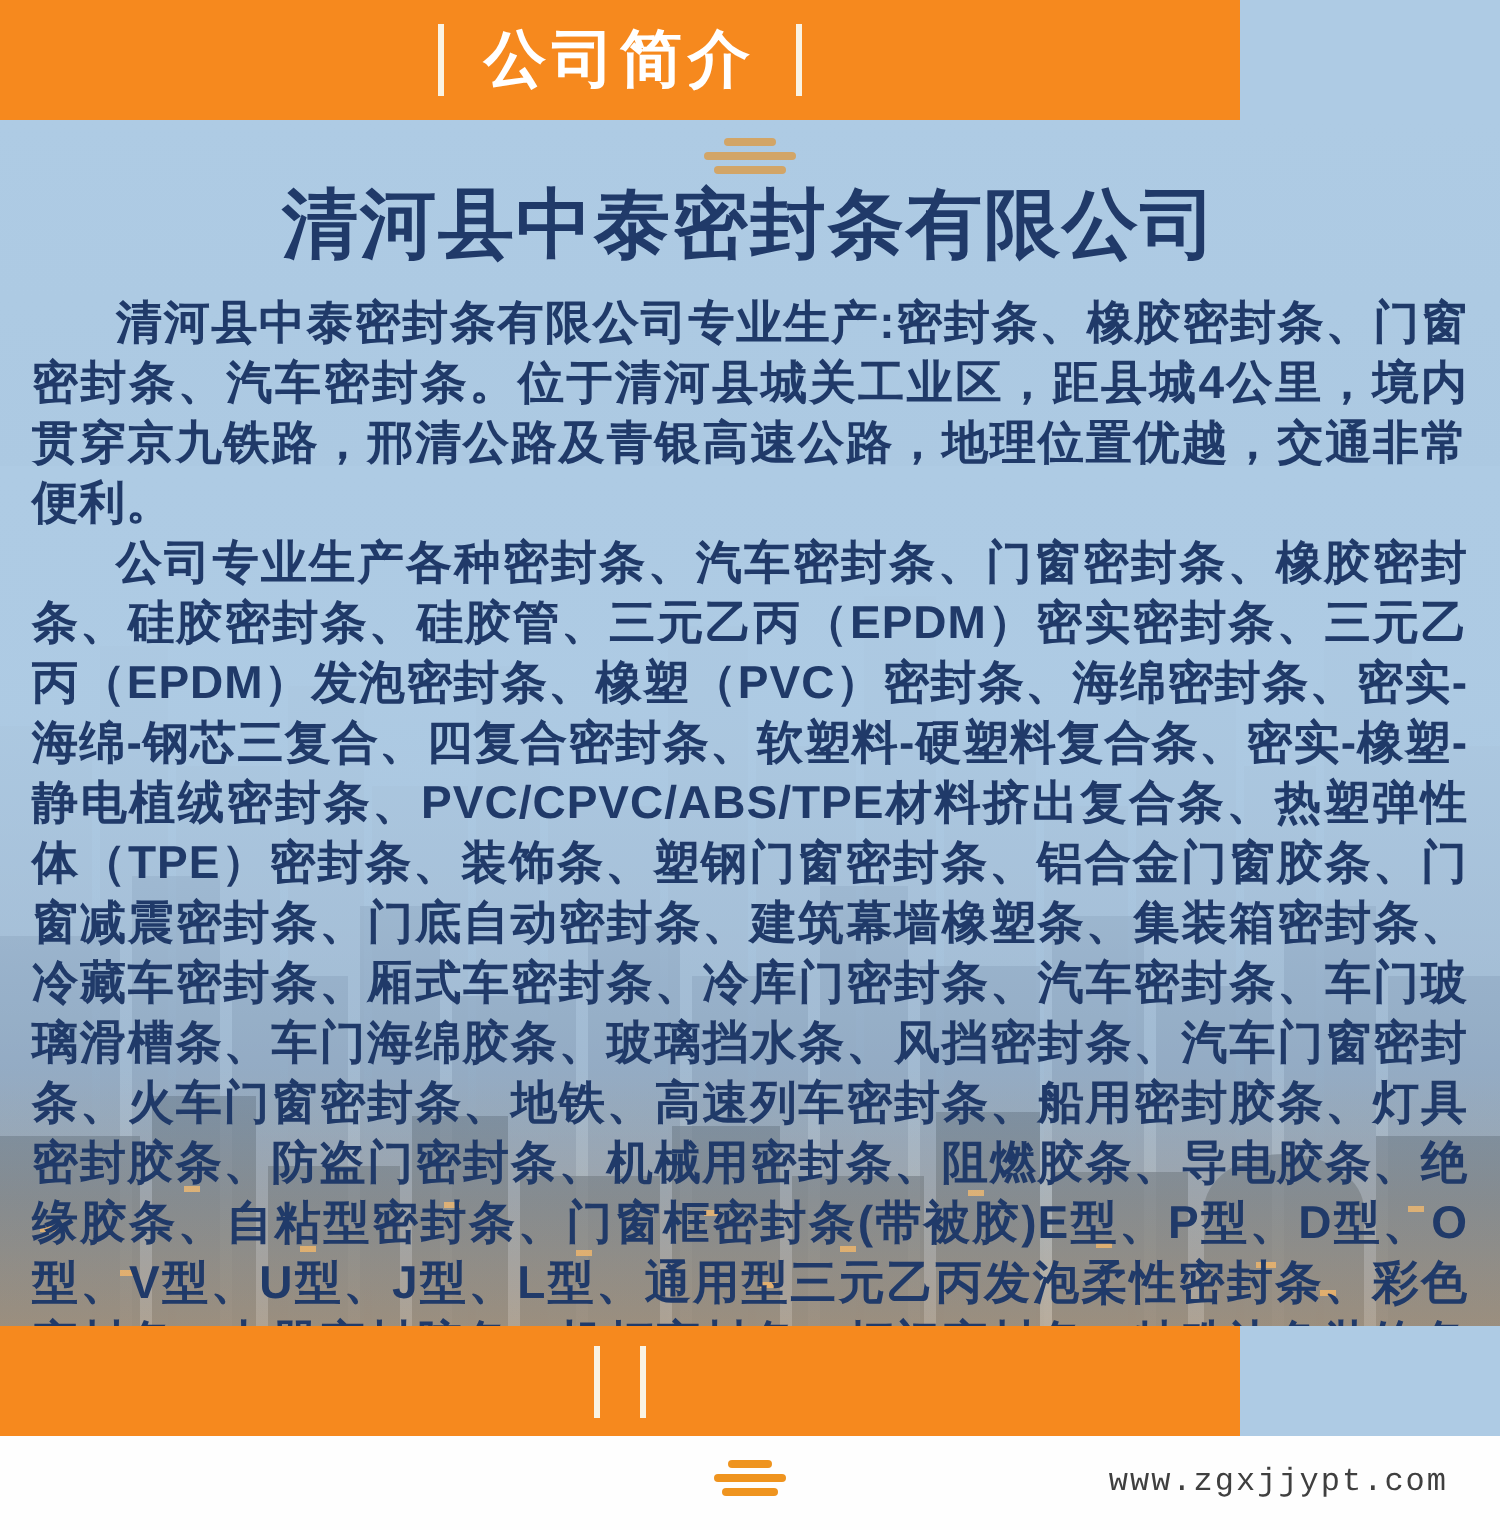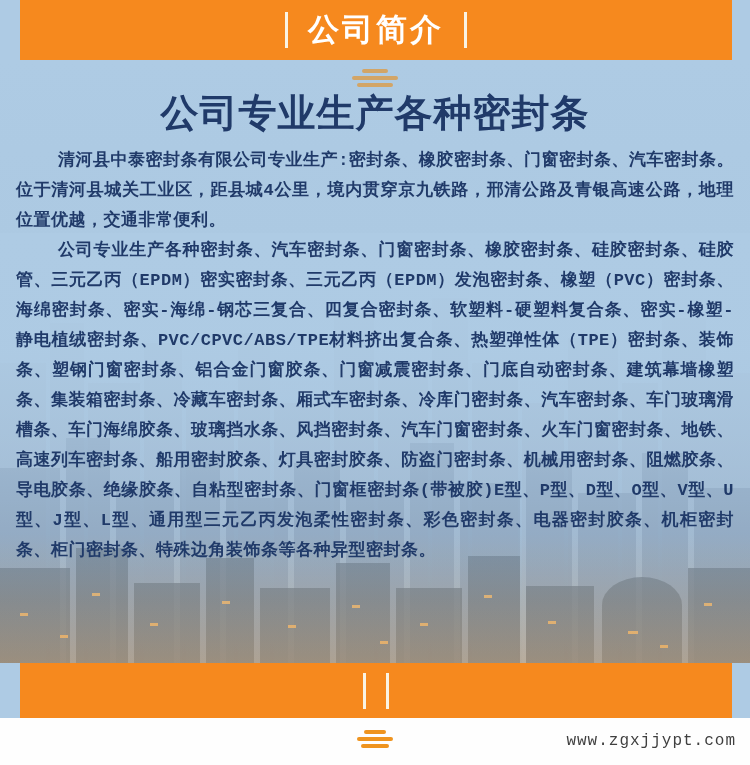--- a/index.html
+++ b/index.html
@@ -9,25 +9,24 @@
   .page {
     position:relative;
     width:750px; height:765px;
     margin:0 auto;
     overflow:hidden;
     background:#AECBE4;
   }
 
   
   .banner {
-    position:absolute; left:0; width:712px;
+    position:absolute; left:0; width:620px;
     background:#F6891E;
     display:flex; align-items:center; justify-content:center;
     gap:20px;
-    margin-left:20px;
   }
   .banner-top { top:0; height:60px; }
   .banner-bottom { top:663px; height:55px; }
   .banner .vbar {
     width:3px; height:36px;
     background:#FAF3E3;
   }
   .banner .banner-title {
     color:#FFFFFF;
     font-size:31px;
@@ -80,45 +79,44 @@
     color:#203A69;
     font-size:38px;
     font-weight:900;
     letter-spacing:1px;
     line-height:46px;
   }
 
   .intro-text {
     margin:10px 16px 0 16px;
     color:#203A69;
-    font-size:17px;
+    font-size:23px;
     line-height:30px;
     font-weight:bold;
     text-align:justify;
     letter-spacing:0.5px;
-    font-family:Liberation Mono, monospace;
   }
   .intro-text p { text-indent:42px; }
 
   
   .footer {
     position:absolute; top:718px; left:0;
     width:750px; height:47px;
     background:#FEFEFE;
   }
   .deco-orange {
     position:absolute; left:345px; top:12px; margin:0;
   }
   .deco-orange span { background:#EF941F; }
   .deco-orange .l1 { width:22px; }
   .deco-orange .l2 { width:36px; }
   .deco-orange .l3 { width:28px; }
 
   .site-url {
-    position:absolute; right:14px; top:14px;
+    position:absolute; right:26px; top:14px;
     font-family:"Liberation Mono", monospace;
     font-size:16px;
     letter-spacing:1px;
     color:#3F3F3F;
   }
 </style>
 </head>
 <body>
 
 <div class="page">
@@ -213,21 +211,21 @@
     </div>
 
     <div class="content-inner">
 
       <div class="deco-lines deco-gold">
         <span class="l1"></span>
           <span class="l2"></span>
           <span class="l3"></span>
       </div>
 
-      <h1 class="company-title">公司专业生产各种密封条</h1>
+      <h1 class="company-title">清河县中泰密封条有限公司</h1>
 
       <div class="intro-text">
         <p>清河县中泰密封条有限公司专业生产:密封条、橡胶密封条、门窗密封条、汽车密封条。位于清河县城关工业区，距县城4公里，境内贯穿京九铁路，邢清公路及青银高速公路，地理位置优越，交通非常便利。</p>
         <p>公司专业生产各种密封条、汽车密封条、门窗密封条、橡胶密封条、硅胶密封条、硅胶管、三元乙丙（EPDM）密实密封条、三元乙丙（EPDM）发泡密封条、橡塑（PVC）密封条、海绵密封条、密实-海绵-钢芯三复合、四复合密封条、软塑料-硬塑料复合条、密实-橡塑-静电植绒密封条、PVC/CPVC/ABS/TPE材料挤出复合条、热塑弹性体（TPE）密封条、装饰条、塑钢门窗密封条、铝合金门窗胶条、门窗减震密封条、门底自动密封条、建筑幕墙橡塑条、集装箱密封条、冷藏车密封条、厢式车密封条、冷库门密封条、汽车密封条、车门玻璃滑槽条、车门海绵胶条、玻璃挡水条、风挡密封条、汽车门窗密封条、火车门窗密封条、地铁、高速列车密封条、船用密封胶条、灯具密封胶条、防盗门密封条、机械用密封条、阻燃胶条、导电胶条、绝缘胶条、自粘型密封条、门窗框密封条(带被胶)E型、P型、D型、O型、V型、U型、J型、L型、通用型三元乙丙发泡柔性密封条、彩色密封条、电器密封胶条、机柜密封条、柜门密封条、特殊边角装饰条等各种异型密封条。</p>
       </div>
     </div>
   </div>
 
   <div class="banner banner-bottom">
     <div class="vbar"></div>

